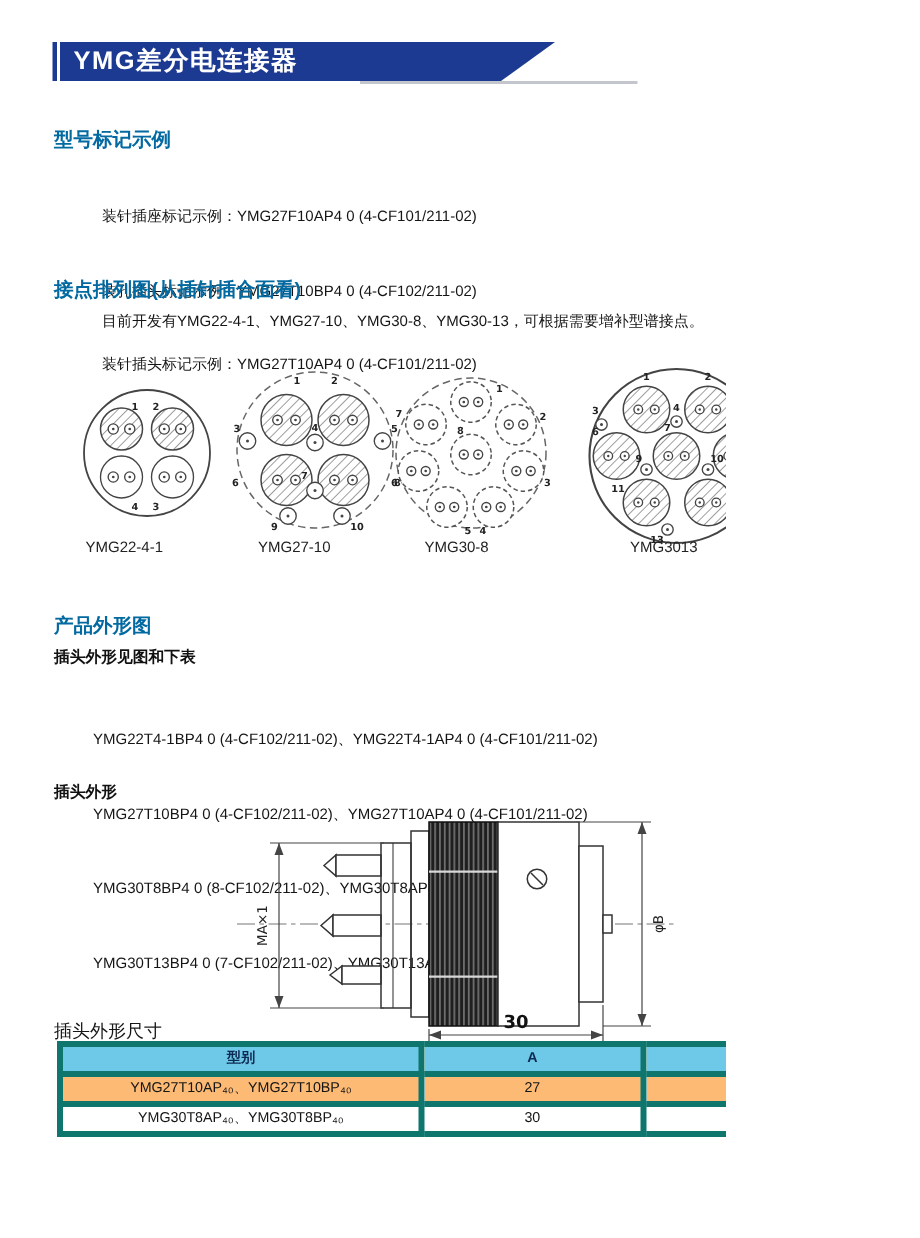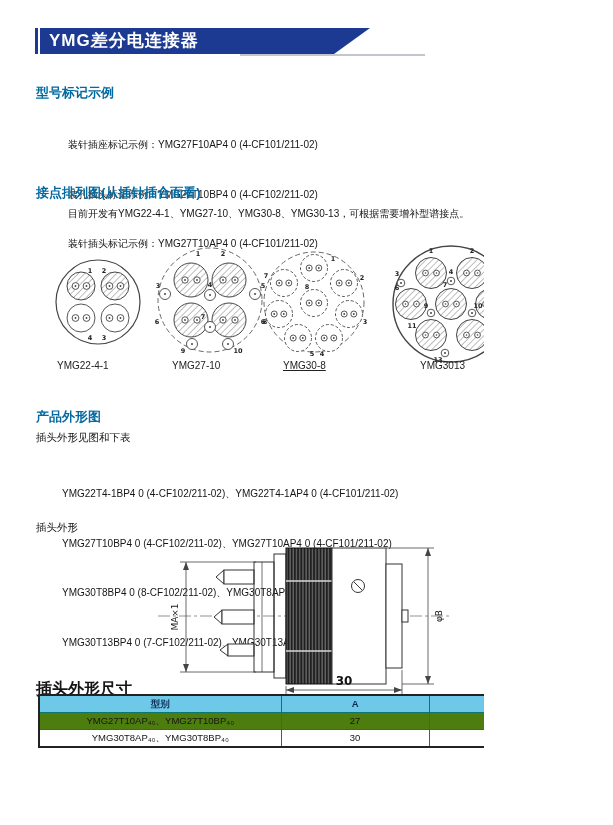--- a/index.html
+++ b/index.html
@@ -9,21 +9,21 @@
   
   .banner{position:absolute;left:35px;top:28px;width:358px;height:28px;}
   .banner-accent{position:absolute;left:0;top:0;width:3px;height:26px;background:#1c3a92;}
   .banner-main{position:absolute;left:5px;top:0;width:330px;height:26px;background:#1c3a92;
     clip-path:polygon(0 0,100% 0,calc(100% - 36px) 100%,0 100%);
     color:#fff;font-weight:bold;font-size:17px;line-height:25px;padding-left:9px;
     box-sizing:border-box;letter-spacing:1px;}
   .banner-shadow{position:absolute;left:205px;top:26px;width:185px;height:2px;background:#c3c7cd;}
 
   .h-blue{position:absolute;color:#0369a1;font-weight:bold;font-size:13px;}
-  .h-black{position:absolute;color:#111;font-weight:normal;font-size:10.5px;}
+  .h-black{position:absolute;color:#111;font-weight:bold;font-size:10.5px;}
   .body-lines{position:absolute;font-size:10px;line-height:16.5px;white-space:pre;}
   .note{position:absolute;font-size:10px;}
 
   .fig{position:absolute;}
   .fig svg{display:block;}
   .fig-caption{position:absolute;font-size:10px;color:#222;}
 
   .oc{fill:none;stroke:#444;stroke-width:1.2;}
   .oc-dash{fill:none;stroke:#666;stroke-width:1;stroke-dasharray:5 3;}
   .big-hatch{fill:url(#hatch);stroke:#444;stroke-width:1;}
@@ -32,31 +32,31 @@
   .dot{fill:#444;stroke:none;}
   .pnum{font-family:"DejaVu Sans",sans-serif;font-size:6.5px;font-weight:bold;fill:#222;}
 
   .draw-line{stroke:#333;stroke-width:1;fill:none;}
   .draw-fill{stroke:#333;stroke-width:1;fill:#fff;}
   .dim{stroke:#444;stroke-width:0.8;fill:none;}
   .dim-arrow{fill:#444;stroke:none;}
   .dim-text{font-family:"DejaVu Sans",sans-serif;font-size:9px;fill:#222;}
   .dim-text-big{font-family:"DejaVu Sans",sans-serif;font-size:12px;font-weight:bold;fill:#111;}
 
-  .tbl-caption{position:absolute;left:36px;top:679px;font-size:16px;font-weight:bold;}
+  .tbl-caption{position:absolute;left:36px;top:679px;font-size:12px;font-weight:normal;}
   .tbl-unit{position:absolute;left:460px;top:681px;width:118px;text-align:right;font-size:9.5px;font-weight:bold;}
   table.size{position:absolute;left:38px;top:694px;width:540px;border-collapse:collapse;
     font-size:9.5px;table-layout:fixed;}
-  table.size th,table.size td{border:1px solid #0f766e;text-align:center;padding:0;height:16px;line-height:16px;
+  table.size th,table.size td{border:4px solid #0f766e;text-align:center;padding:0;height:16px;line-height:16px;
     overflow:hidden;white-space:nowrap;}
   table.size{border:2px solid #222;}
   table.size th{background:#6ec9e9;font-weight:bold;color:#0d2a52;}
   table.size col.c1{width:45%;} table.size col.c2{width:27.5%;} table.size col.c3{width:27.5%;}
   tr.row-even td{background:#ffffff;}
-  tr.row-odd td{background:#4d7c0f;}
+  tr.row-odd td{background:#fdba74;}
 </style>
 </head>
 <body>
 
 <svg width="0" height="0" style="position:absolute" aria-hidden="true">
   <defs>
     <pattern id="hatch" patternUnits="userSpaceOnUse" width="4.5" height="4.5" patternTransform="rotate(45)">
       <line x1="0" y1="0" x2="0" y2="4.5" stroke="#8a8a8a" stroke-width="1.1"></line>
     </pattern>
     <pattern id="knurl" patternUnits="userSpaceOnUse" width="3.2" height="4">
@@ -281,21 +281,21 @@
       <text class="pnum" x="38" y="68" text-anchor="middle">9</text>
       <text class="pnum" x="90" y="68" text-anchor="middle">10</text>
       <text class="pnum" x="24" y="88" text-anchor="middle">11</text>
       <text class="pnum" x="103" y="88" text-anchor="middle">12</text>
       <text class="pnum" x="50" y="122" text-anchor="middle">13</text>
     </svg>
   </div>
 
   <div class="fig-caption" style="left:57px;top:360px;">YMG22-4-1</div>
   <div class="fig-caption" style="left:172px;top:360px;">YMG27-10</div>
-  <div class="fig-caption" style="left:283px;top:360px;text-decoration:underline;">YMG30-8</div>
+  <div class="fig-caption" style="left:283px;top:360px;">YMG30-8</div>
   <div class="fig-caption" style="left:420px;top:360px;">YMG3013</div>
 
   <div class="h-blue" style="left:36px;top:408px;">产品外形图</div>
   <div class="h-black" style="left:36px;top:431px;">插头外形见图和下表</div>
   <div class="body-lines" style="left:62px;top:453px;">
     <div>YMG22T4-1BP4 0 (4-CF102/211-02)、YMG22T4-1AP4 0 (4-CF101/211-02)</div>
     <div>YMG27T10BP4 0 (4-CF102/211-02)、YMG27T10AP4 0 (4-CF101/211-02)</div>
     <div>YMG30T8BP4 0 (8-CF102/211-02)、YMG30T8AP4 0 (8-CF101/211-02)</div>
     <div>YMG30T13BP4 0 (7-CF102/211-02)、YMG30T13AP4 0 (7-CF101/211-02)</div>
   </div>

